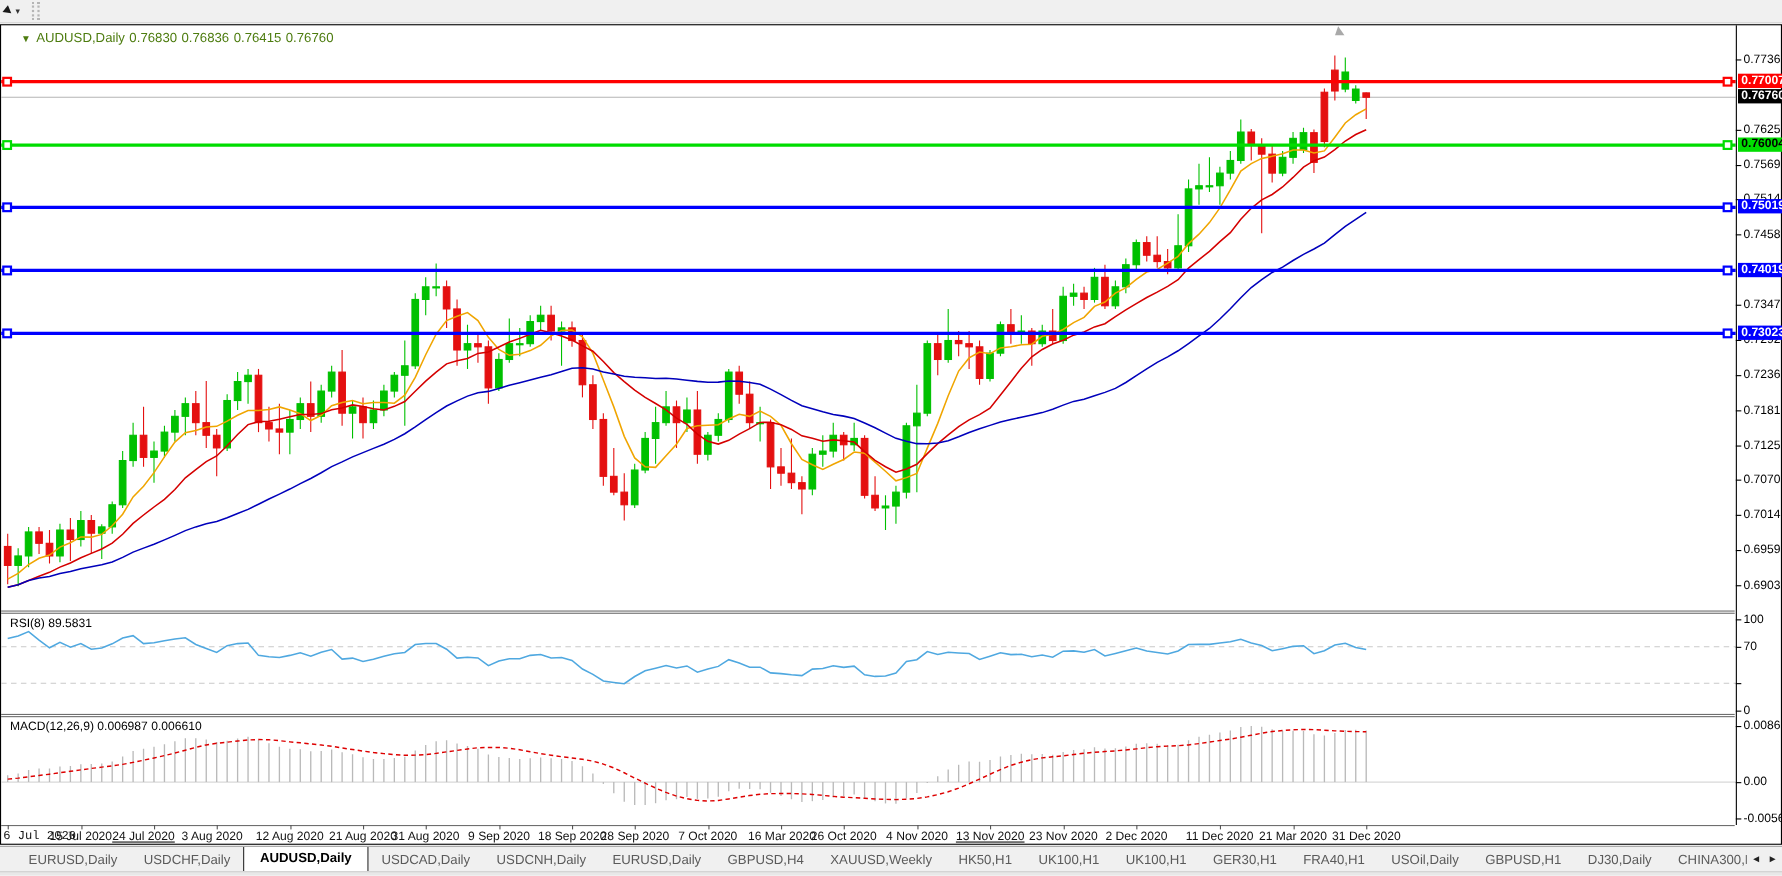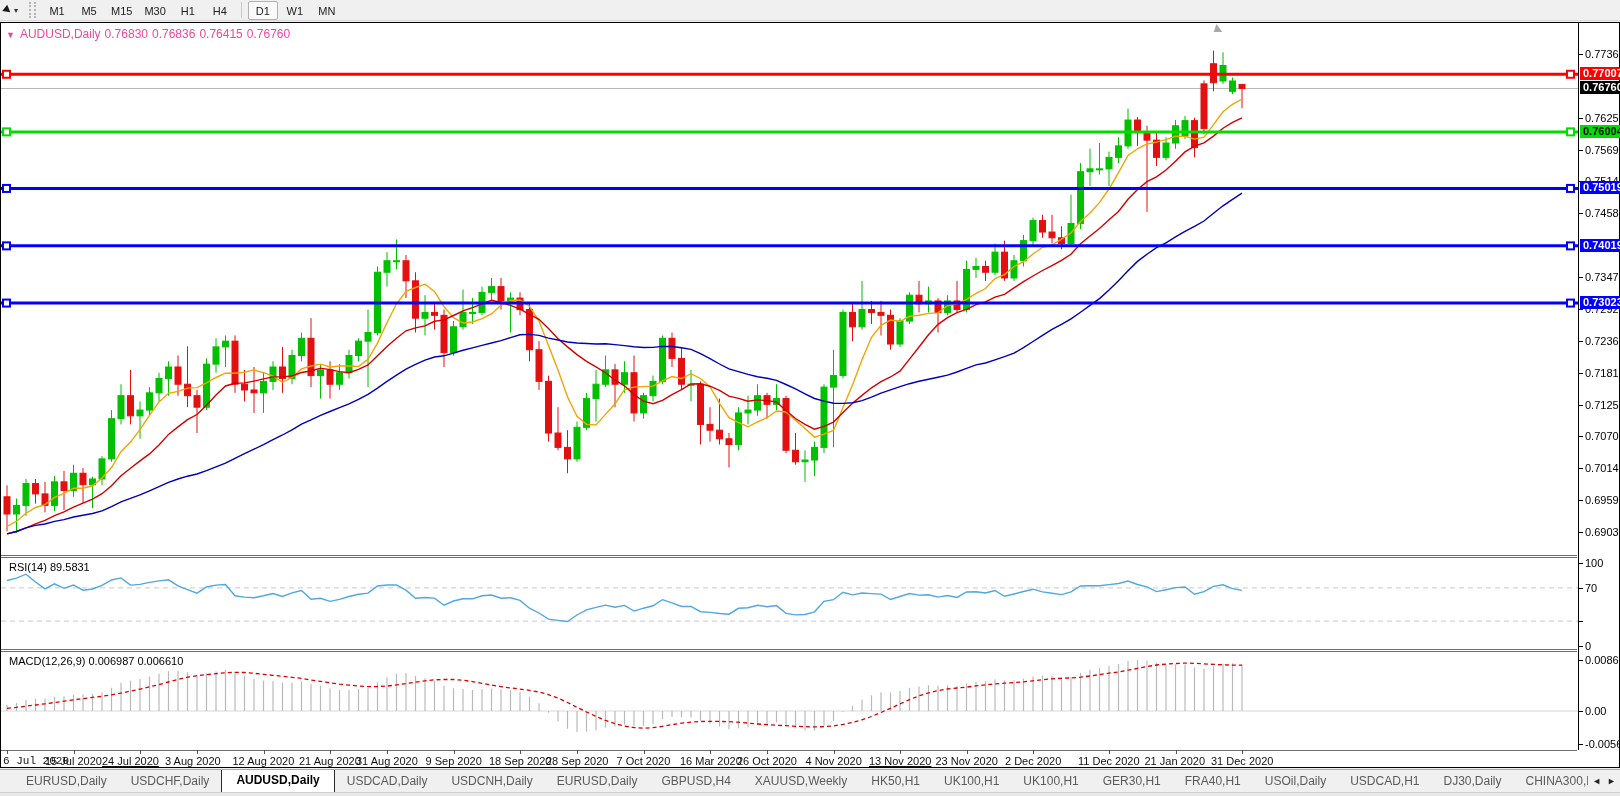--- a/index.html
+++ b/index.html
@@ -16,21 +16,21 @@
   .tool-caret { font-size:8px; color:#333; }
   .grip { width:7px; height:16px; margin:0 5px; border-left:2px dotted #b5b5b5; border-right:2px dotted #b5b5b5; }
   .tf-btn { min-width:30px; height:19px; line-height:18px; text-align:center; font-size:11px;
             color:#222; padding:0 4px; margin:0 1px; border:1px solid transparent; cursor:default; }
   .tf-btn.active { background:#fafafa; border:1px solid #b0b0b0; border-radius:2px; }
   .tb-sep { width:1px; height:16px; background:#c8c8c8; margin:0 5px; }
 
   
   #chartwin { position:absolute; left:0; top:22px; width:1620px; height:746px; background:#fff;
               border:1px solid #000; }
-  #title { position:absolute; left:5px; top:4px; font-size:12px; color:#ec4899; z-index:30; }
+  #title { position:absolute; left:18px; top:4px; font-size:12px; color:#4d7c0f; z-index:30; }
   #title .tri { font-size:9px; margin-right:5px; }
   #title span { margin-right:4px; }
   .pane-sep { position:absolute; left:0; width:1576px; height:1px; background:#6e6e6e; z-index:8; }
   #vaxis-line { position:absolute; left:1577px; top:0; width:1px; height:727px; background:#000; z-index:9; }
   #chart-svg { position:absolute; left:0; top:0; z-index:5; }
   #labels { position:absolute; left:0; top:0; width:1620px; height:746px; z-index:20; pointer-events:none; }
 
   .tick-label { position:absolute; left:1584px; font-size:11px; color:#000; white-space:nowrap; }
   .tick-dash  { position:absolute; left:1577px; width:5px; height:1px; background:#000; }
   .badge { position:absolute; left:1579px; font-size:11px; font-weight:bold; padding:0 3px 1px 3px;
@@ -58,32 +58,20 @@
 <body>
 
 <div id="app">
 
   <div id="toolbar">
     <div class="tool-icon-box">
       <span class="tool-arrow"></span>
       <span class="tool-caret">▾</span>
     </div>
     <div class="grip"></div>
-    <div id="tf-group" style="display:flex;align-items:center;">
-        <div class="tf-btn">M1</div>
-        <div class="tf-btn">M5</div>
-        <div class="tf-btn">M15</div>
-        <div class="tf-btn">M30</div>
-        <div class="tf-btn">H1</div>
-        <div class="tf-btn">H4</div>
-        <div class="tb-sep"></div>
-        <div class="tf-btn active">D1</div>
-        <div class="tf-btn">W1</div>
-        <div class="tf-btn">MN</div>
-      </div>
   </div>
 
   <div id="chartwin">
     <div id="title">
       <span class="tri">▼</span><span>AUDUSD,Daily</span><span>0.76830</span><span>0.76836</span><span>0.76415</span><span>0.76760</span>
     </div>
 
     <svg id="chart-svg" width="1620" height="746">
         <defs>
           <clipPath id="clipMain">
@@ -522,21 +510,21 @@
       </svg>
 
     <div class="pane-sep" style="top:532px"></div>
     <div class="pane-sep" style="top:534px"></div>
     <div class="pane-sep" style="top:626px"></div>
     <div class="pane-sep" style="top:628px"></div>
     <div class="pane-sep" style="top:727px"></div>
     <div id="vaxis-line"></div>
 
     <div class="pane-label" style="left:8px; top:538px">
-      <span>RSI(14)</span> <span>89.5831</span>
+      <span>RSI(8)</span> <span>89.5831</span>
     </div>
     <div class="pane-label" style="left:8px; top:632px">
       <span>MACD(12,26,9)</span> <span>0.006987</span> <span>0.006610</span>
     </div>
 
     <div class="cursor-arrow" style="left:1212px; top:2px"></div>
     <div id="labels">
         <div class="tick-dash" style="top: 31px;"></div>
         <div class="tick-label" style="top: 25px;">0.77360</div>
         <div class="tick-dash" style="top: 94.7473px;"></div>
@@ -615,21 +603,21 @@
         <div class="date-label" style="left: 804.5px;">4 Nov 2020</div>
         <div class="date-tick" style="left: 899px;"></div>
         <div class="date-label" style="left: 868px; text-decoration: underline;">13 Nov 2020</div>
         <div class="date-tick" style="left: 965.5px;"></div>
         <div class="date-label" style="left: 934.5px;">23 Nov 2020</div>
         <div class="date-tick" style="left: 1032px;"></div>
         <div class="date-label" style="left: 1004px;">2 Dec 2020</div>
         <div class="date-tick" style="left: 1108px;"></div>
         <div class="date-label" style="left: 1077px;">11 Dec 2020</div>
         <div class="date-tick" style="left: 1174.5px;"></div>
-        <div class="date-label" style="left: 1143.5px;">21 Jan 2020</div>
+        <div class="date-label" style="left: 1143.5px;">21 Mar 2020</div>
         <div class="date-tick" style="left: 1241px;"></div>
         <div class="date-label" style="left: 1210px;">31 Dec 2020</div>
       </div>
   </div>
 
   <div id="tabbar">
     <div id="tabs-list" style="display:flex;align-items:flex-end;overflow:hidden;flex:1;padding-left:14px;">
         <div class="tab">EURUSD,Daily</div>
         <div class="tab-sep"></div>
         <div class="tab">USDCHF,Daily</div>
@@ -649,21 +637,21 @@
         <div class="tab">UK100,H1</div>
         <div class="tab-sep"></div>
         <div class="tab">UK100,H1</div>
         <div class="tab-sep"></div>
         <div class="tab">GER30,H1</div>
         <div class="tab-sep"></div>
         <div class="tab">FRA40,H1</div>
         <div class="tab-sep"></div>
         <div class="tab">USOil,Daily</div>
         <div class="tab-sep"></div>
-        <div class="tab">USDCAD,H1</div>
+        <div class="tab">GBPUSD,H1</div>
         <div class="tab-sep"></div>
         <div class="tab">DJ30,Daily</div>
         <div class="tab-sep"></div>
         <div class="tab">CHINA300,H1</div>
         <div class="tab-sep"></div>
       </div>
     <div id="tab-scroll">
       <span class="scroll-arrow">◄</span>
       <span class="scroll-arrow">►</span>
     </div>

